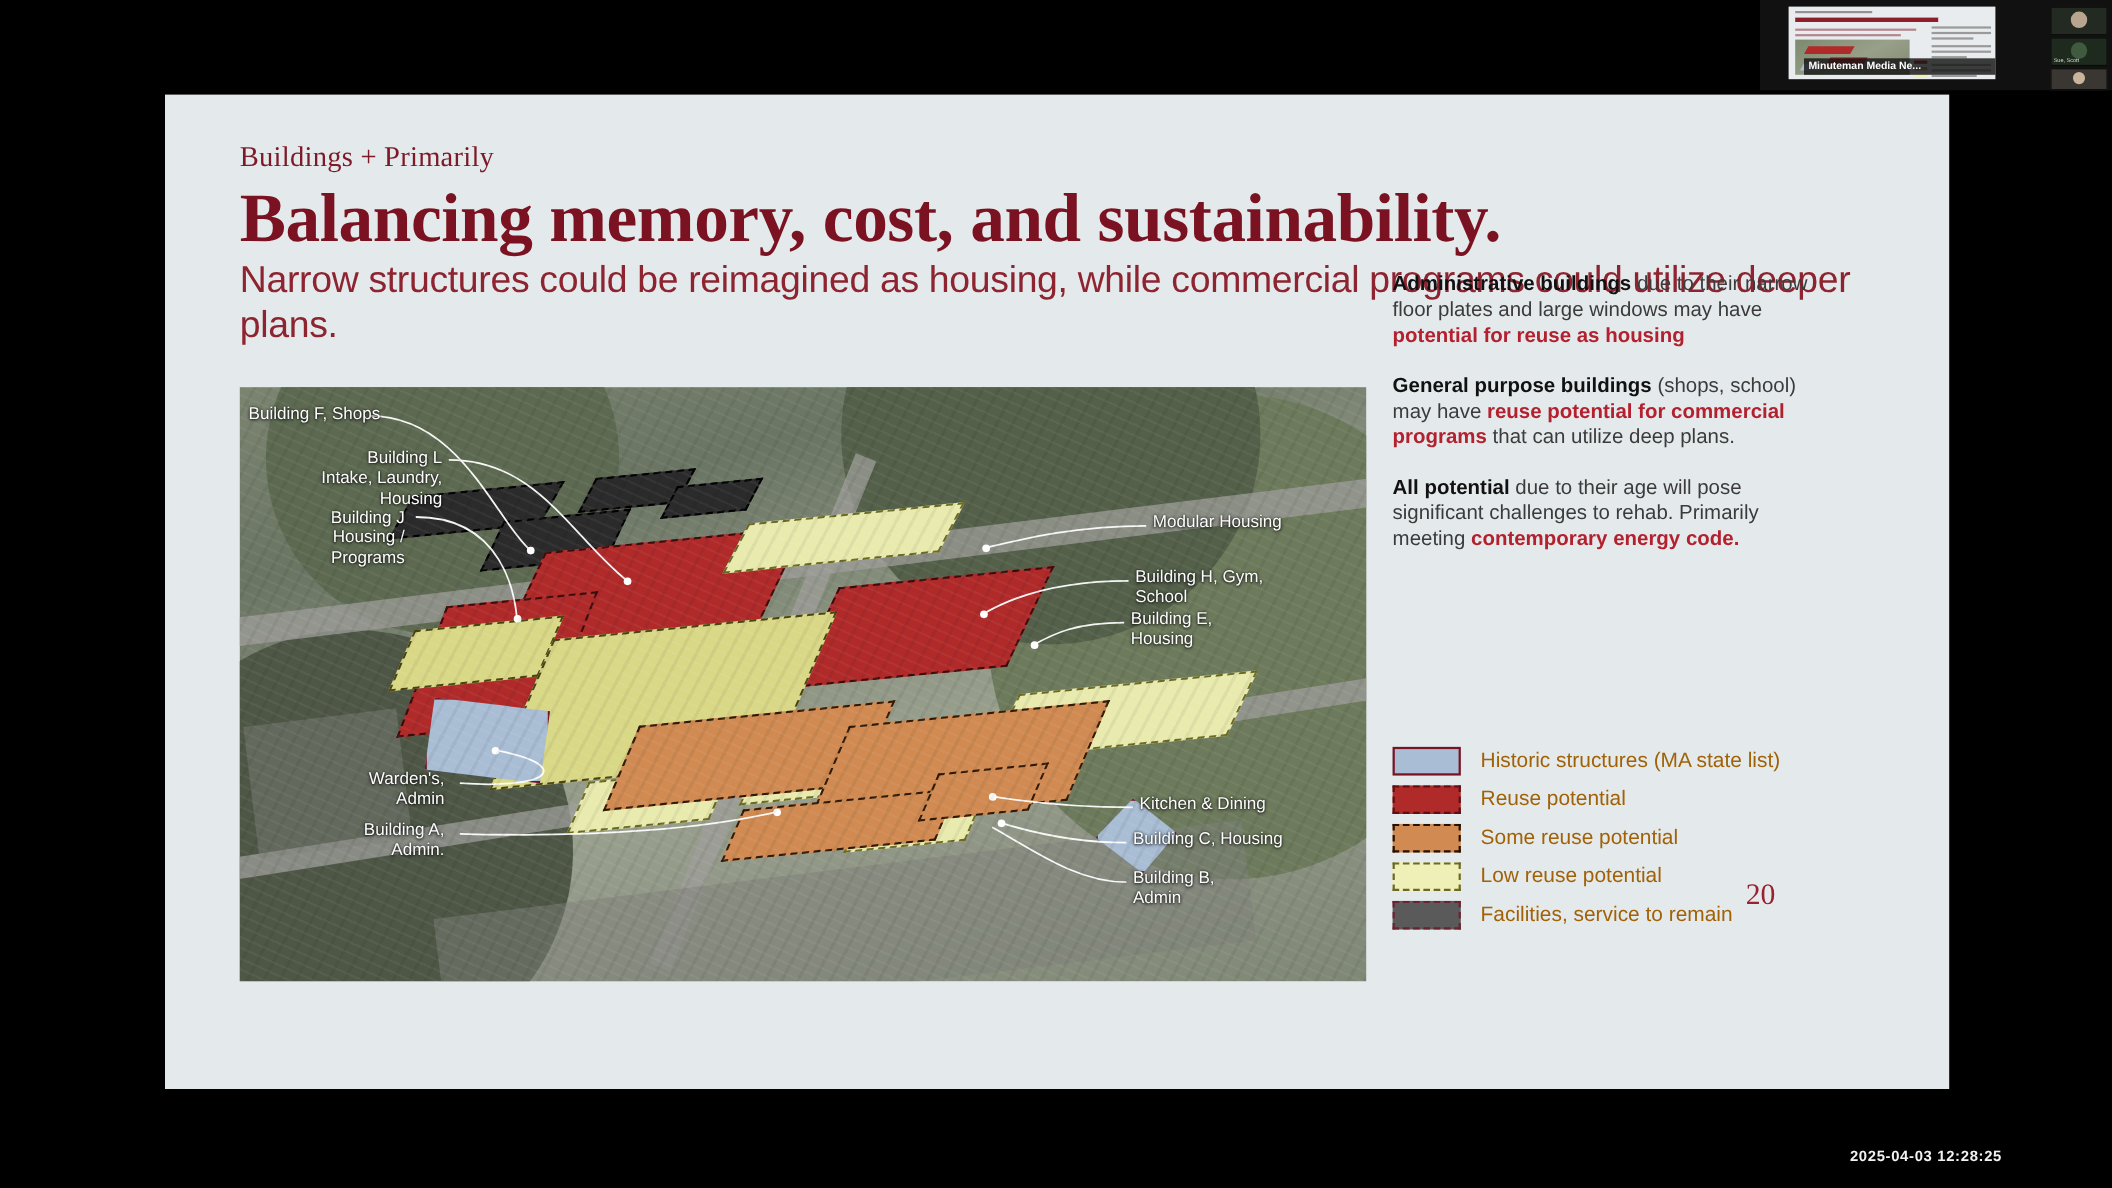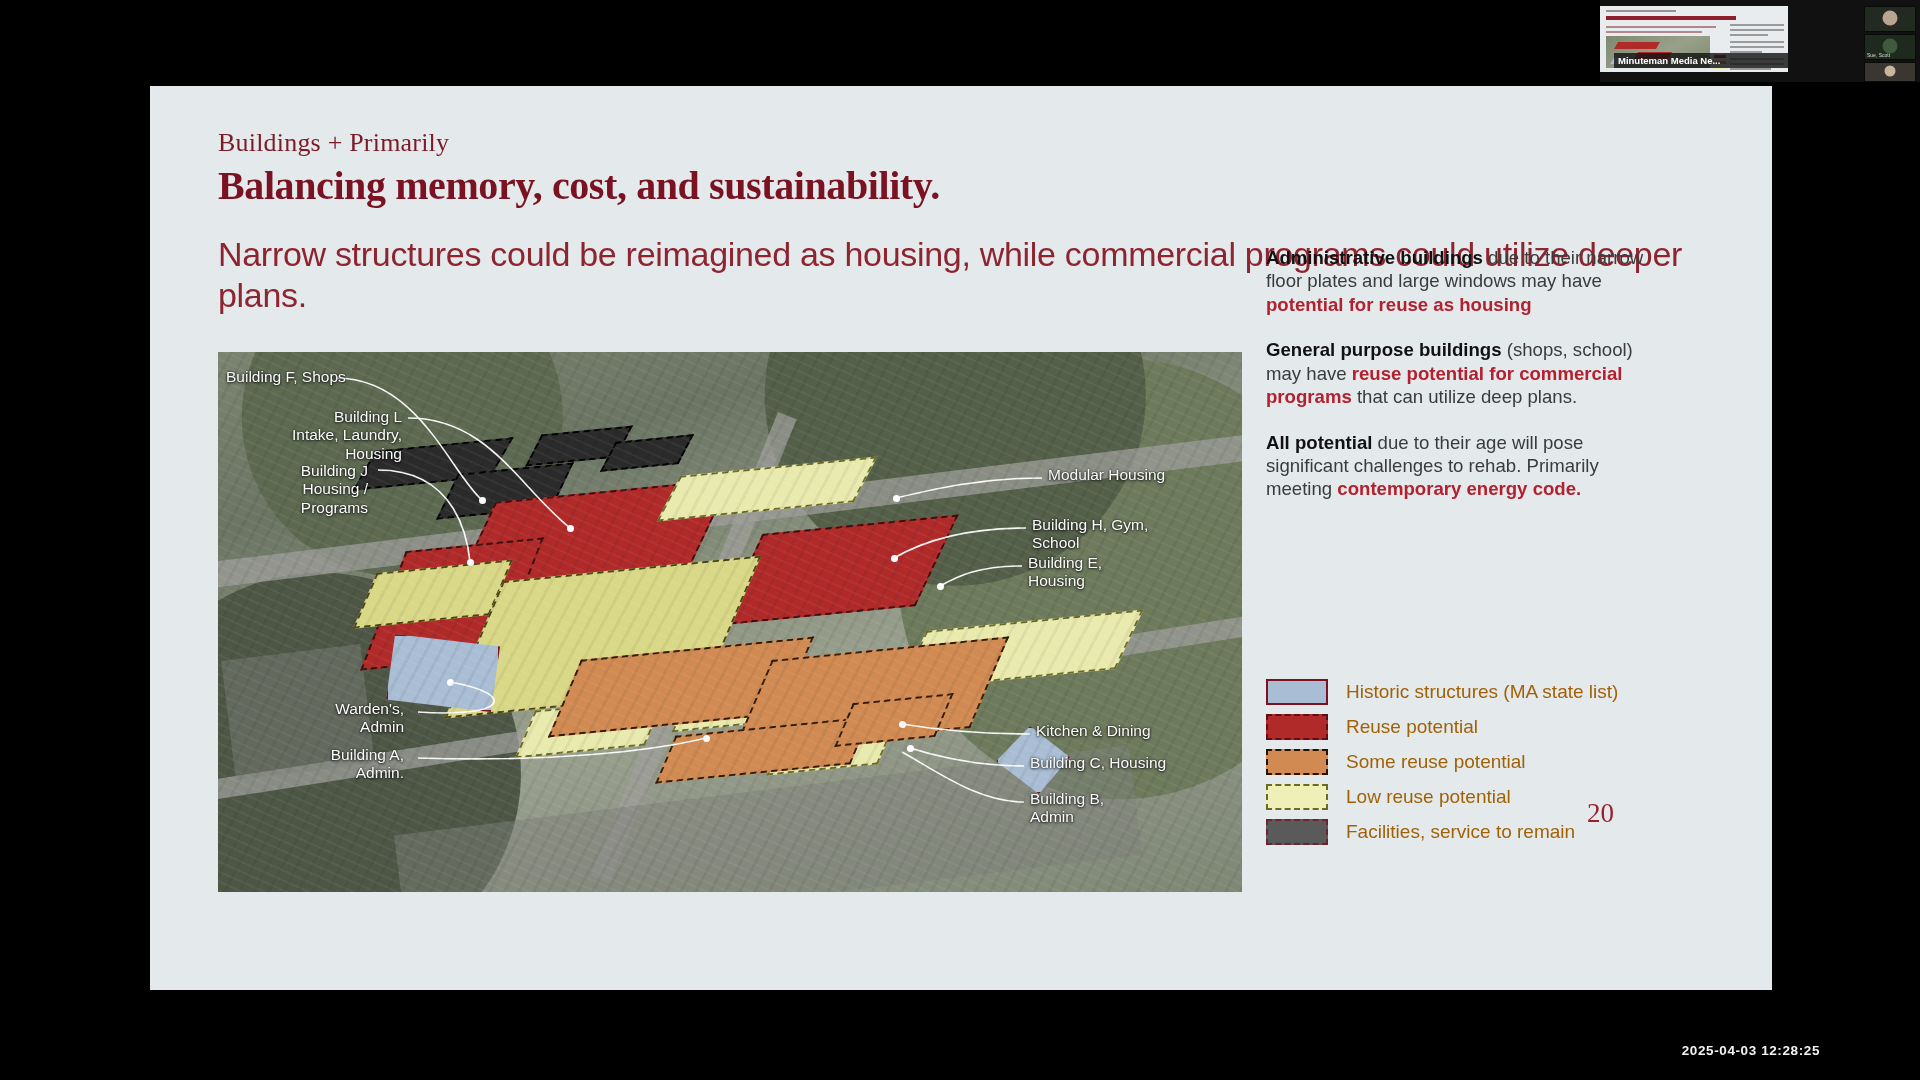--- a/index.html
+++ b/index.html
@@ -22,21 +22,21 @@
 
   
   .eyebrow {
     position: absolute; left: 68px; top: 42px;
     font-family: "Liberation Serif", serif;
     font-size: 26px; color: #7c1a28; letter-spacing: .2px;
   }
   .headline {
     position: absolute; left: 68px; top: 76px;
     font-family: "Liberation Serif", serif;
-    font-weight: 700; font-size: 40px; color: #7a1222;
+    font-weight: 700; font-size: 63px; color: #7a1222;
     letter-spacing: -.4px; white-space: nowrap;
   }
   .subhead {
     position: absolute; left: 68px; top: 148px;
     font-size: 34px; line-height: 1.22; color: #8d2430;
     font-weight: 400; letter-spacing: -.3px;
   }
 
   
   #map {
@@ -118,21 +118,21 @@
 
   #pagenum {
     position: absolute; left: 1437px; top: 712px;
     font-family: "Liberation Serif", serif;
     font-size: 27px; color: #9a2230;
   }
 
   
   #pip { position: absolute; right: 0; top: 0; width: 320px; height: 82px; background: #111; }
   #pip-slide {
-    position: absolute; left: 0; top: 6px; width: 188px; height: 66px;
+    position: absolute; left: 26px; top: 6px; width: 188px; height: 66px;
     background: #e9ecee; overflow: hidden;
   }
   .ps-eyebrow { position:absolute; left:6px; top:4px; width:70px; height:2px; background:#9a8f92; }
   .ps-title { position:absolute; left:6px; top:10px; width:130px; height:4px; background:#8d1f2d; }
   .ps-line { position:absolute; background:#b2868c; height:2px; }
   .ps-img {
     position:absolute; left:6px; top:30px; width:104px; height:32px;
     background: linear-gradient(150deg,#7d8a6f,#99a089 55%,#808a74);
   }
   .ps-blob { position:absolute; background:#b02a2a; }

